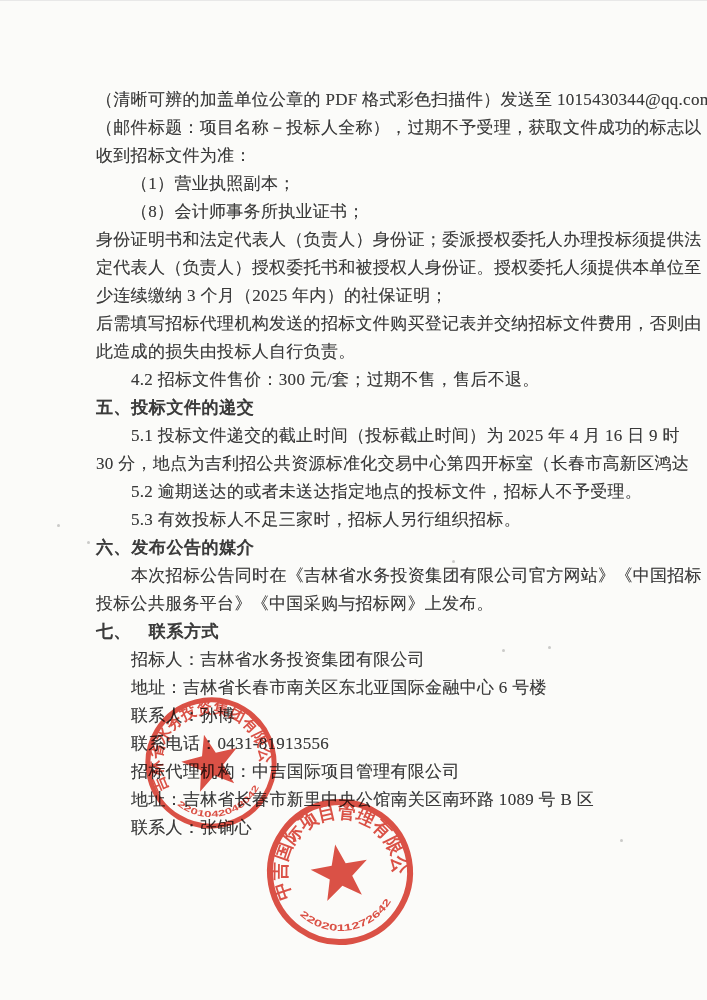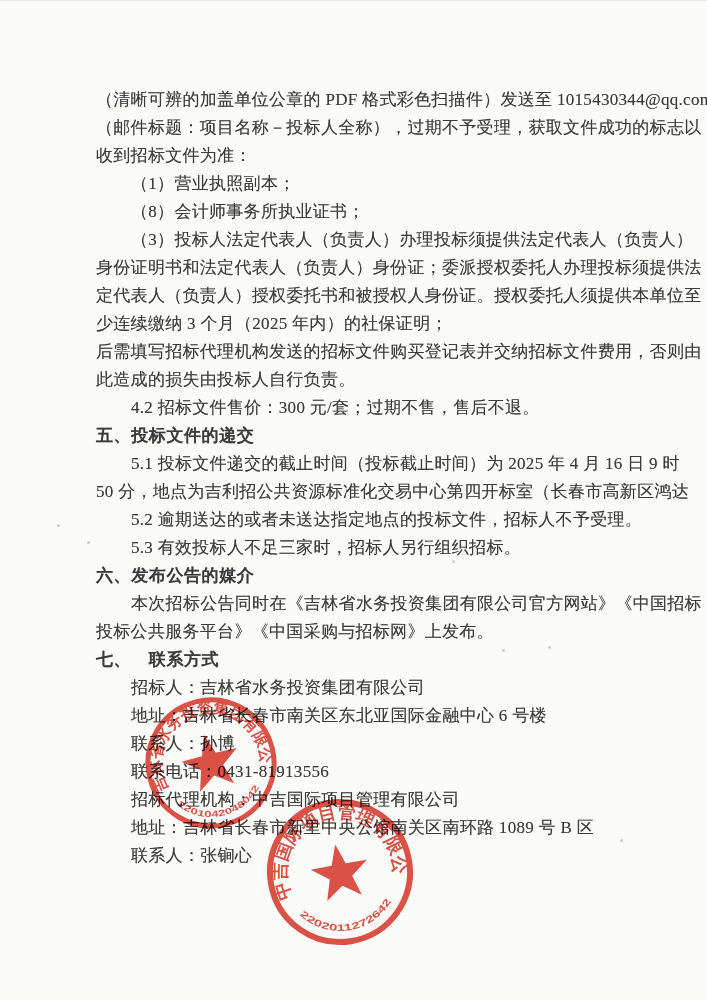--- a/index.html
+++ b/index.html
@@ -42,30 +42,29 @@
 <body>
 
 <div class="page">
 
   <div class="doc-body">
       <div class="line">（清晰可辨的加盖单位公章的 PDF 格式彩色扫描件）发送至 1015430344@qq.com</div>
       <div class="line">（邮件标题：项目名称－投标人全称），过期不予受理，获取文件成功的标志以</div>
       <div class="line">收到招标文件为准：</div>
       <div class="line indent">（1）营业执照副本；</div>
       <div class="line indent">（8）会计师事务所执业证书；</div>
-      <div class="line indent">（3）投标人法定代表人（负责人）办理投标须提供法定代表人（负责人）</div>
       <div class="line">身份证明书和法定代表人（负责人）身份证；委派授权委托人办理投标须提供法</div>
       <div class="line">定代表人（负责人）授权委托书和被授权人身份证。授权委托人须提供本单位至</div>
       <div class="line">少连续缴纳 3 个月（2025 年内）的社保证明；</div>
       <div class="line">后需填写招标代理机构发送的招标文件购买登记表并交纳招标文件费用，否则由</div>
       <div class="line">此造成的损失由投标人自行负责。</div>
       <div class="line indent">4.2 招标文件售价：300 元/套；过期不售，售后不退。</div>
       <div class="line heading">五、投标文件的递交</div>
       <div class="line indent">5.1 投标文件递交的截止时间（投标截止时间）为 2025 年 4 月 16 日 9 时</div>
-      <div class="line">50 分，地点为吉利招公共资源标准化交易中心第四开标室（长春市高新区鸿达</div>
+      <div class="line">30 分，地点为吉利招公共资源标准化交易中心第四开标室（长春市高新区鸿达</div>
       <div class="line indent">5.2 逾期送达的或者未送达指定地点的投标文件，招标人不予受理。</div>
       <div class="line indent">5.3 有效投标人不足三家时，招标人另行组织招标。</div>
       <div class="line heading">六、发布公告的媒介</div>
       <div class="line indent">本次招标公告同时在《吉林省水务投资集团有限公司官方网站》《中国招标</div>
       <div class="line">投标公共服务平台》《中国采购与招标网》上发布。</div>
       <div class="line heading">七、　联系方式</div>
       <div class="line indent">招标人：吉林省水务投资集团有限公司</div>
       <div class="line indent">地址：吉林省长春市南关区东北亚国际金融中心 6 号楼</div>
       <div class="line indent">联系人：孙博</div>
       <div class="line indent">联系电话：0431-81913556</div>

